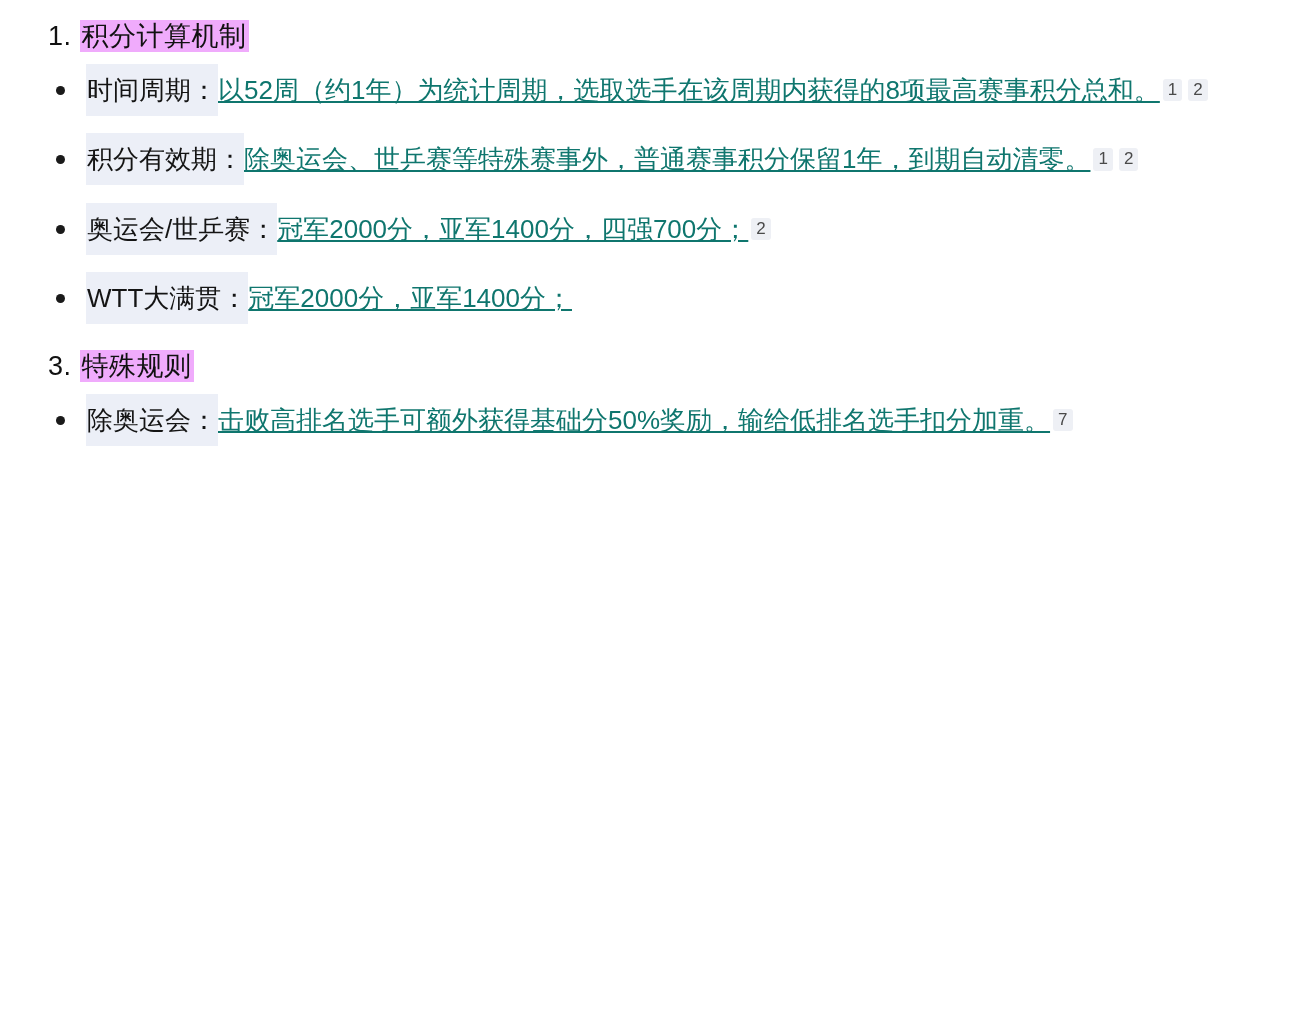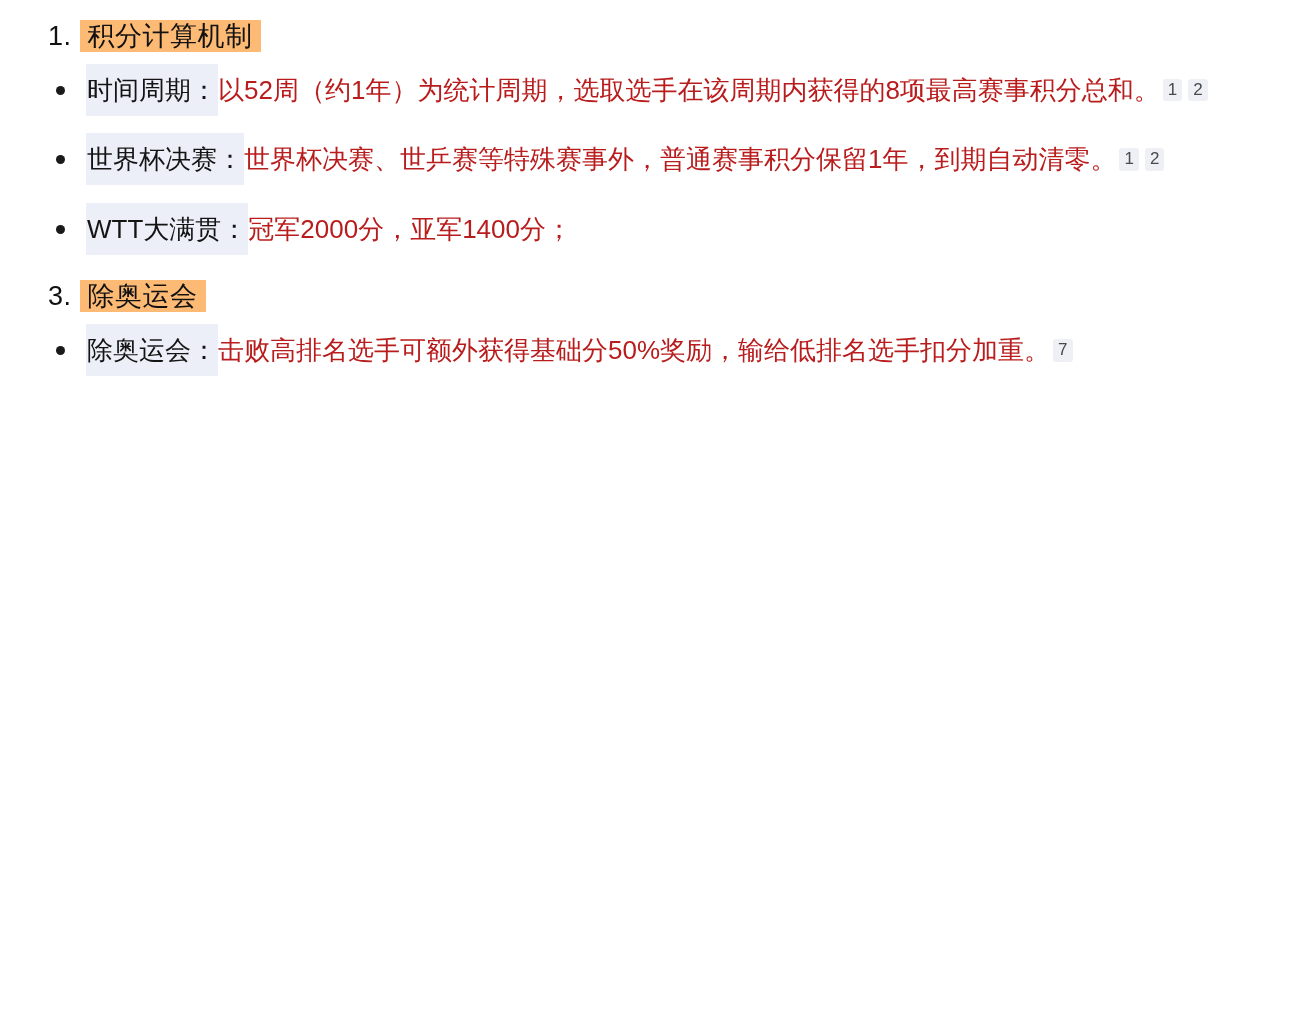--- a/index.html
+++ b/index.html
@@ -25,22 +25,22 @@
     font-size: 27px;
     line-height: 1.55;
     margin: 6px 0 10px 8px;
     color: #111;
     letter-spacing: 0.5px;
   }
   .section-heading .num {
     color: #111;
   }
   .section-heading .htext {
-    background: #fdba74;
-    padding: 1px 8px;
+    background: #f0abfc;
+    padding: 1px 2px;
   }
   ul.bullets {
     list-style: none;
     margin: 0 0 12px 0;
     padding: 0;
   }
   ul.bullets li {
     position: relative;
     padding-left: 46px;
     margin: 0 0 24px 0;
@@ -67,50 +67,54 @@
     font-size: 17px;
     color: #4a4a4a;
     background: #eef0f5;
     border-radius: 3px;
     padding: 1px 5px;
     margin: 0 3px;
     vertical-align: 4px;
     line-height: 1.2;
   }
   .body-text {
-    color: #b91c1c;
+    color: #0f766e;
+    text-decoration: underline;
   }
 </style>
 </head>
 <body>
 
 <div class="page">
 
   <div class="section-heading">
     <span class="num">1.</span>
     <span class="htext">积分计算机制</span>
   </div>
   <ul class="bullets">
     <li>
       <span class="lead">时间周期：</span><span class="body-text">以52周（约1年）为统计周期，选取选手在该周期内获得的8项最高赛事积分总和。</span><span class="ref">1</span><span class="ref">2</span>
     </li>
     <li>
-      <span class="lead">世界杯决赛：</span><span class="body-text">世界杯决赛、世乒赛等特殊赛事外，普通赛事积分保留1年，到期自动清零。</span><span class="ref">1</span><span class="ref">2</span>
+      <span class="lead">积分有效期：</span><span class="body-text">除奥运会、世乒赛等特殊赛事外，普通赛事积分保留1年，到期自动清零。</span><span class="ref">1</span><span class="ref">2</span>
     </li>
   </ul>
 
   <ul class="bullets">
+    <li>
+      <span class="lead">奥运会/世乒赛：</span><span class="body-text">冠军2000分，亚军1400分，四强700分；</span><span class="ref">2</span>
+    </li>
     <li>
       <span class="lead">WTT大满贯：</span><span class="body-text">冠军2000分，亚军1400分；</span>
     </li>
   </ul>
 
   <div class="section-heading">
     <span class="num">3.</span>
-    <span class="htext">除奥运会</span>
+    <span class="htext">特殊规则</span>
   </div>
   <ul class="bullets">
     <li>
       <span class="lead">除奥运会：</span><span class="body-text">击败高排名选手可额外获得基础分50%奖励，输给低排名选手扣分加重。</span><span class="ref">7</span>
     </li>
   </ul>
 
 </div>
 
 </body></html>

